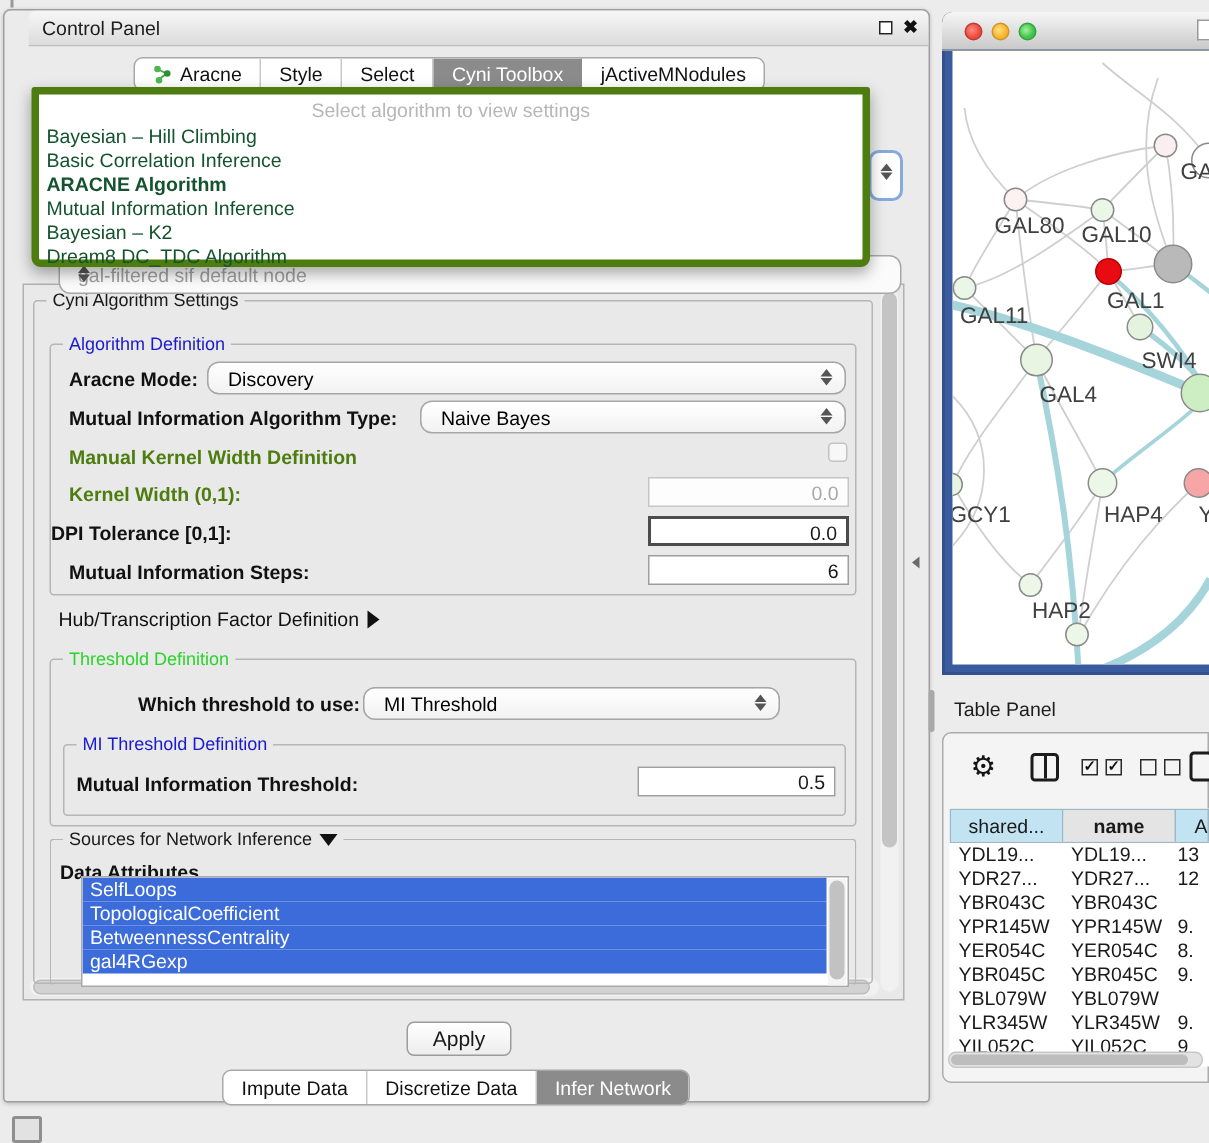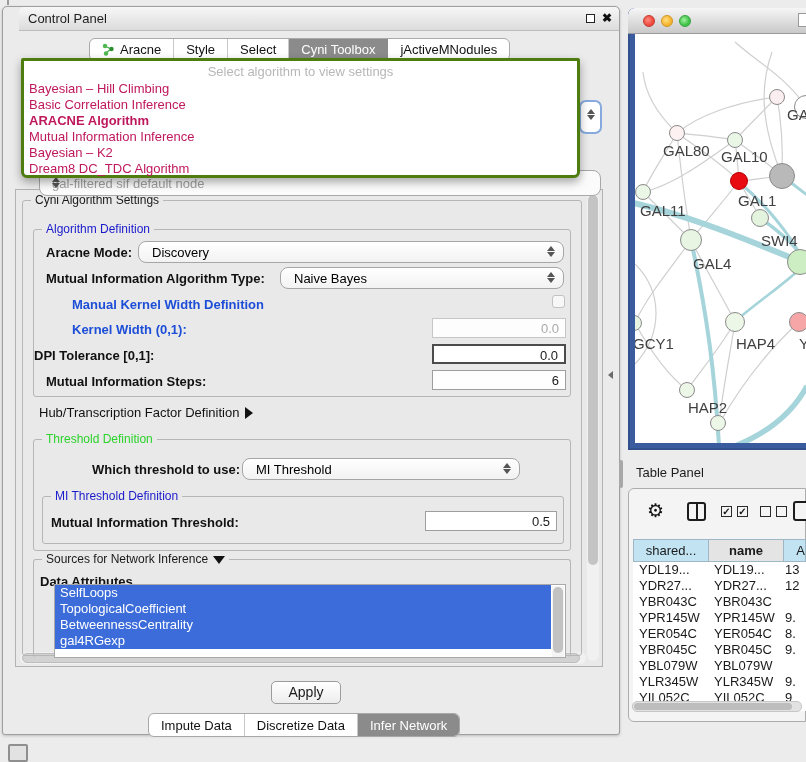--- a/index.html
+++ b/index.html
@@ -22,24 +22,24 @@
   
   .tabs-top { position:absolute; left:86px; top:31px; height:23px; display:flex;
     background:#fff; border:1px solid #a9a9a9; border-radius:6px; overflow:hidden; }
   .tab-seg { display:flex; align-items:center; gap:5px; padding:0 12px; font-size:13px;
     color:#111; border-right:1px solid #c9c9c9; white-space:nowrap; }
   .tab-seg:last-child { border-right:none; }
   .tab-seg.sel { background:#8b8b8b; color:#fff; border-right-color:#8b8b8b; }
 
   
   .dropdown { position:absolute; left:18px; top:51px; width:559px; height:120px; z-index:30;
-    background:#fff; border:3px solid #4d7c0f; border-radius:2px 2px 6px 6px;
+    background:#fff; border:5px solid #4d7c0f; border-radius:2px 2px 6px 6px;
     box-shadow:0 4px 10px rgba(0,0,0,.35); padding-top:2px; }
   .dd-prompt { text-align:center; color:#b7b7b7; font-size:13px; height:18px; line-height:18px; }
-  .dd-item { height:16px; line-height:16px; padding-left:5px; font-size:13px; color:#be185d; white-space:nowrap; }
+  .dd-item { height:16px; line-height:16px; padding-left:5px; font-size:13px; color:#14532d; white-space:nowrap; }
   .dd-item.sel { font-weight:bold; }
 
   
   .combo-sliver { position:absolute; left:576px; top:93px; width:23px; height:34px; z-index:10;
     background:#fff; border:2px solid #86aade; border-radius:7px; }
   .combo-sliver .arrows { position:absolute; right:4px; top:6px; }
 
   
   .bg-combo { position:absolute; left:36px; top:163px; width:562px; height:26px; z-index:5;
     background:#fbfbfb; border:1px solid #a8a8a8; border-radius:8px; }
@@ -58,21 +58,21 @@
     background:#d2d2d2; border:1px solid #bdbdbd; border-radius:5px; }
 
   
   .group { position:absolute; border:1px solid #b6b6b6; border-radius:3px; }
   .legend { position:absolute; top:-8px; left:8px; background:#e9e9e9; padding:0 4px;
     font-size:12px; white-space:nowrap; }
   .legend.blue { color:#1a1acd; }
   .legend.green { color:#2bd32b; }
 
   .lbl { position:absolute; font-size:13px; font-weight:bold; color:#111; white-space:nowrap; }
-  .lbl.dis { color:#1d4ed8;margin-left:26px; }
+  .lbl.dis { color:#4d7c0f; }
   .lbl.plain { font-weight:normal; }
 
   .combo { position:absolute; background:linear-gradient(#ffffff,#f2f2f2);
     border:1px solid #a6a6a6; border-radius:8px; height:22px; }
   .combo .val { position:absolute; left:13px; top:3px; font-size:13px; color:#000; }
   .stepper { position:absolute; right:7px; top:3px; width:9px; }
   .stepper i { display:block; width:0; height:0; border-left:4px solid transparent;
     border-right:4px solid transparent; margin:1px 0; }
   .stepper .up { border-bottom:5px solid #555; }
   .stepper .dn { border-top:5px solid #555; }

